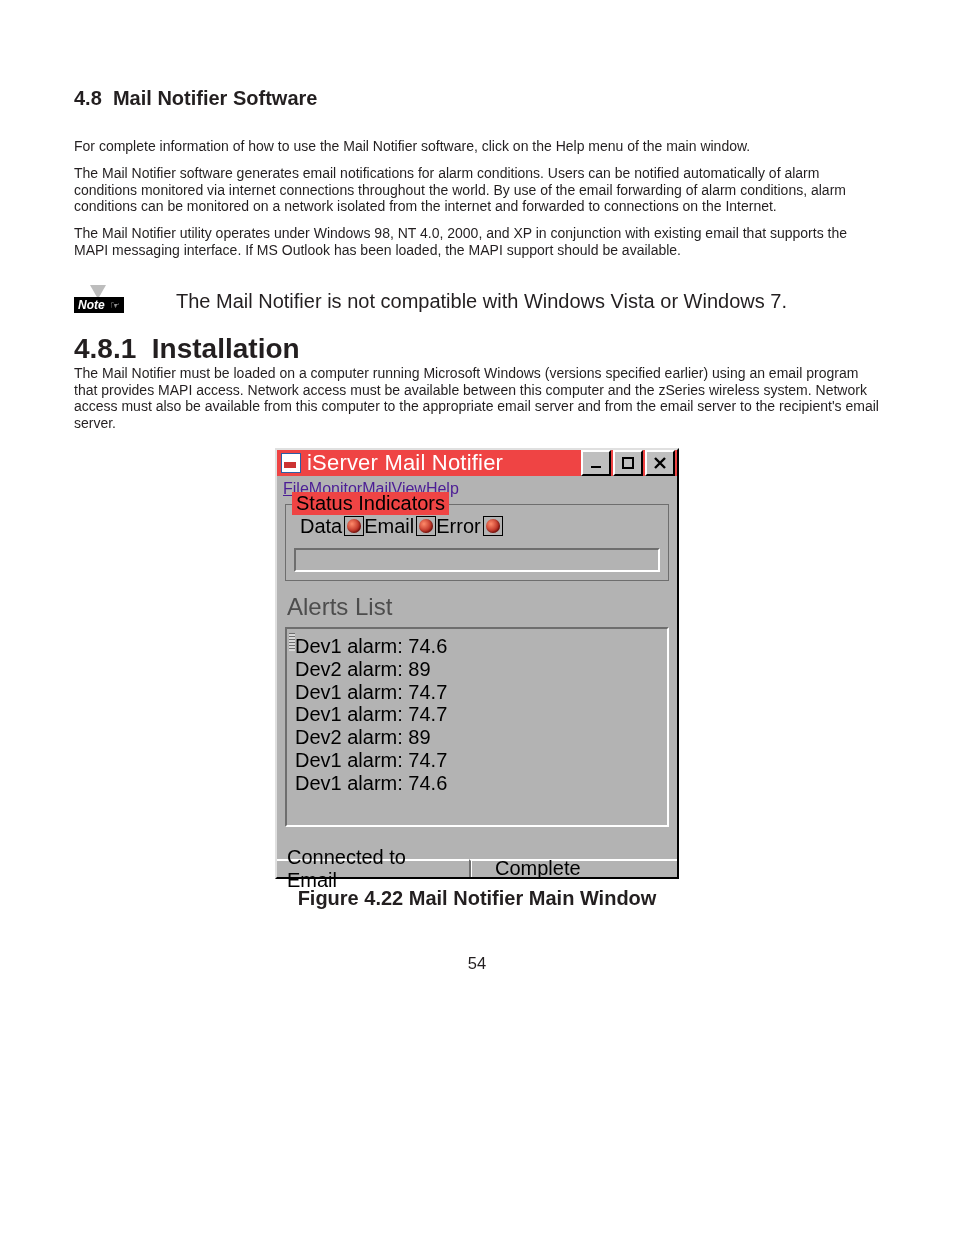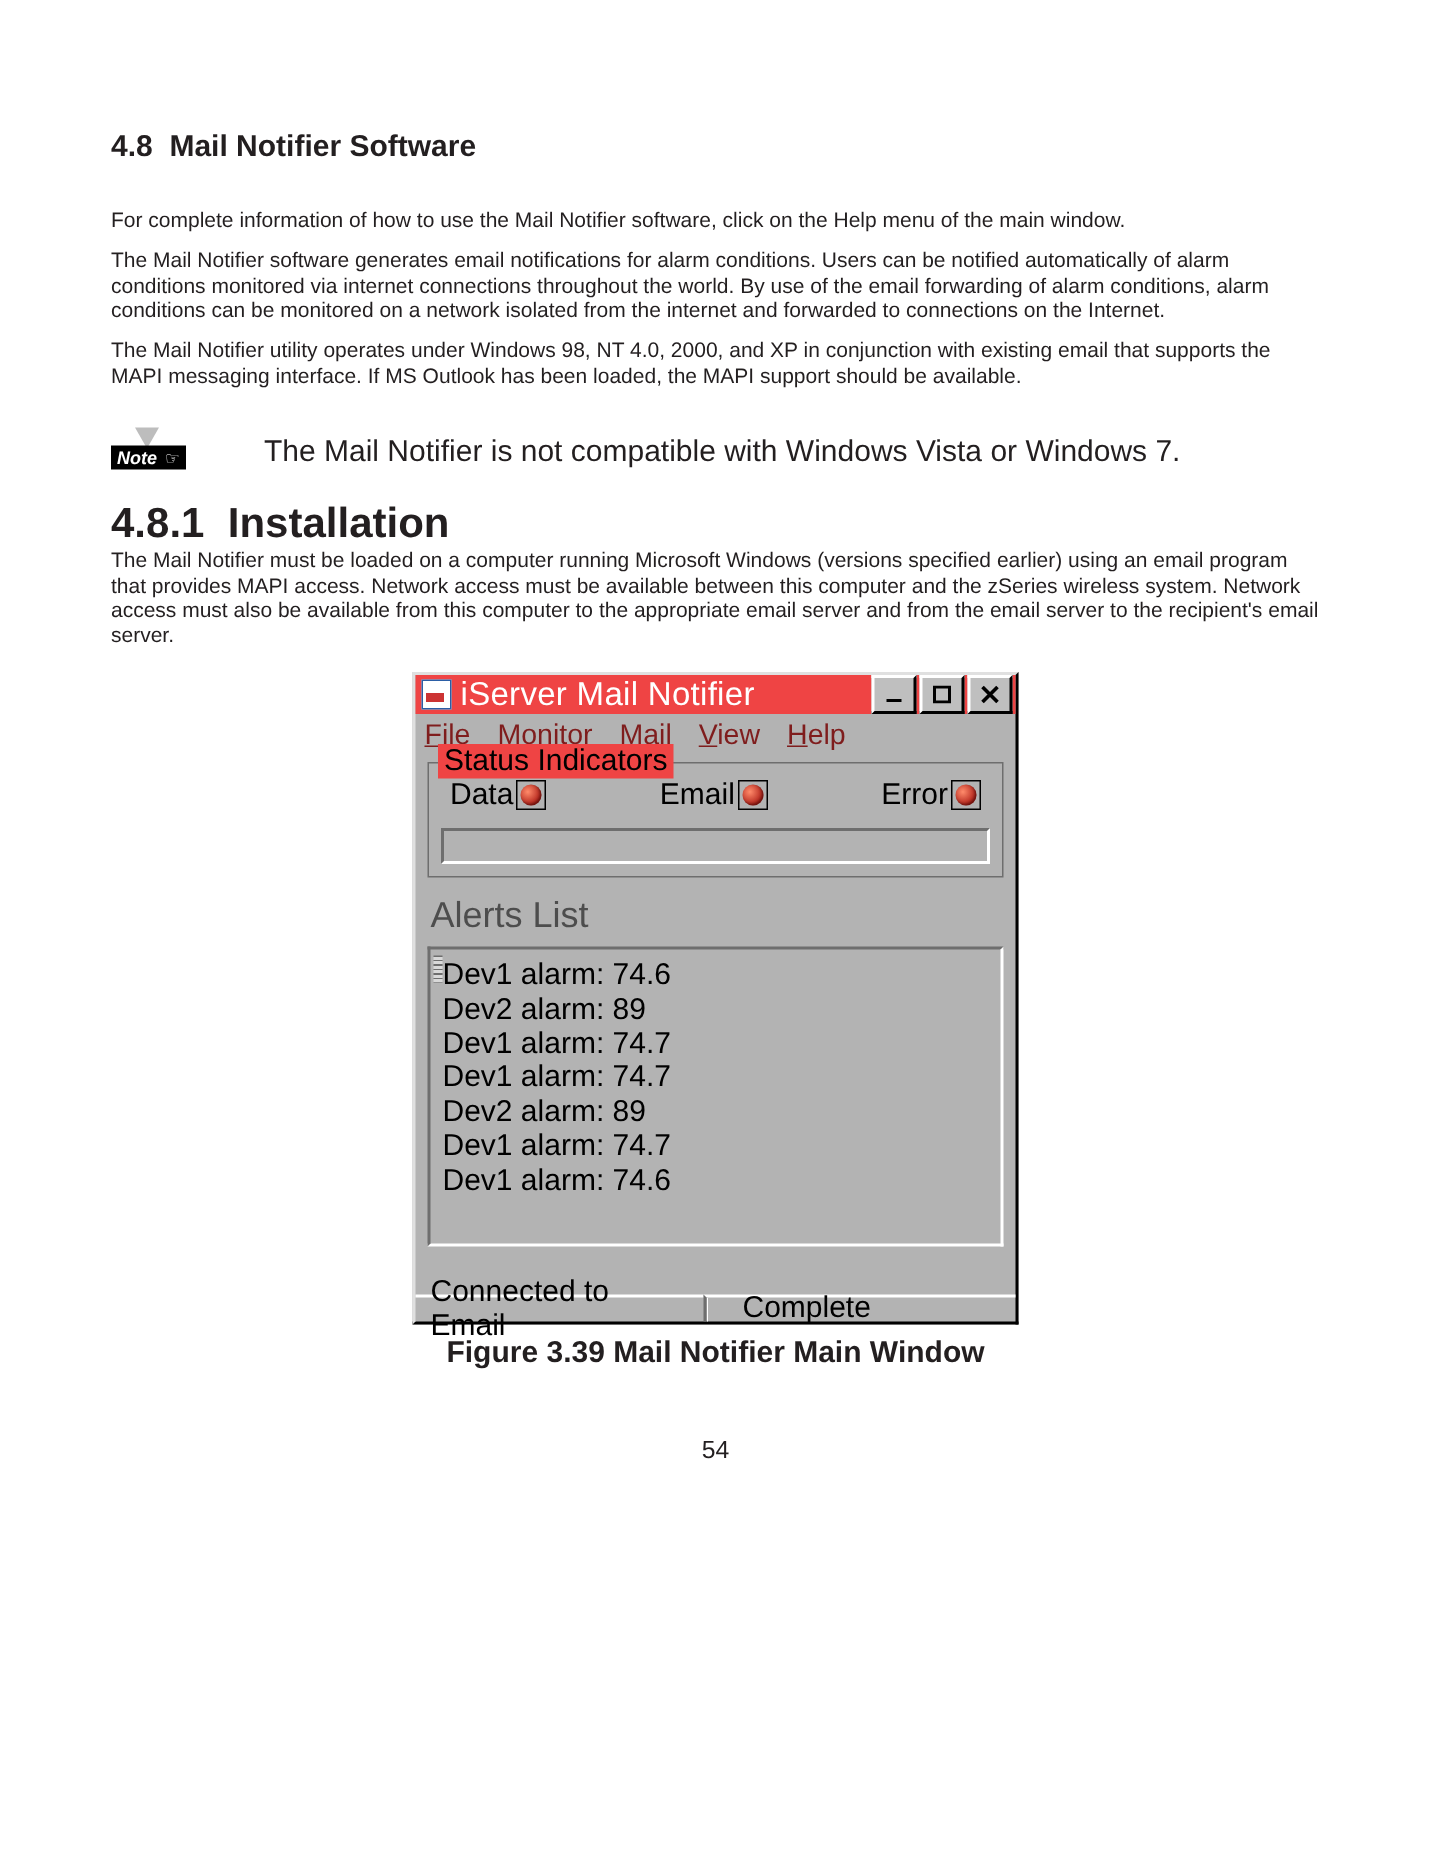--- a/index.html
+++ b/index.html
@@ -91,45 +91,44 @@
     background:#bfbfbf;
     border:2px solid #000;
     border-top-color:#fff; border-left-color:#fff;
     display:flex; align-items:center; justify-content:center;
     margin-left:2px;
   }
   .wbtn svg { display:block; }
 
   .menubar {
     display:flex;
-    gap: 18px;
+    gap: 0;
     padding: 4px 6px 2px 6px;
-    font-size: 19px;
-    color:#7f1d1d;
+    font-size: 16px;
+    color:#4c1d95;
   }
   .menubar span u { text-decoration: underline; }
 
   
   .groupbox {
     margin: 4px 8px 4px 8px;
     border: 1px solid #6e6e6e;
     position: relative;
     padding: 10px 8px 8px 8px;
   }
   .groupbox .legend {
     position: absolute;
     top: -13px; left: 6px;
     background:#ef4444;
     padding: 0 4px;
     font-size: 20px;
     color:#000;
   }
   .indicators {
     display:flex;
-    justify-content: space-between;
     align-items: center;
     padding: 0 6px 6px 6px;
     font-size: 20px;
     color:#000;
   }
   .ind { display:flex; align-items:center; gap:2px; }
   .led {
     width: 20px; height:20px;
     display:inline-block;
     border:1px solid #000;
@@ -301,16 +300,16 @@
         <div class="line">Dev1 alarm: 74.6</div>
       </div>
 
       <div class="statusbar">
         <div class="cell">Connected to Email</div>
         <div class="cell">Complete</div>
       </div>
     </div>
   </div>
 
-  <div class="fig-caption">Figure 3.39  Mail Notifier Main Window</div>
+  <div class="fig-caption">Figure 4.22  Mail Notifier Main Window</div>
 
   <div class="page-number">54</div>
 </div>
 
 </body></html>

